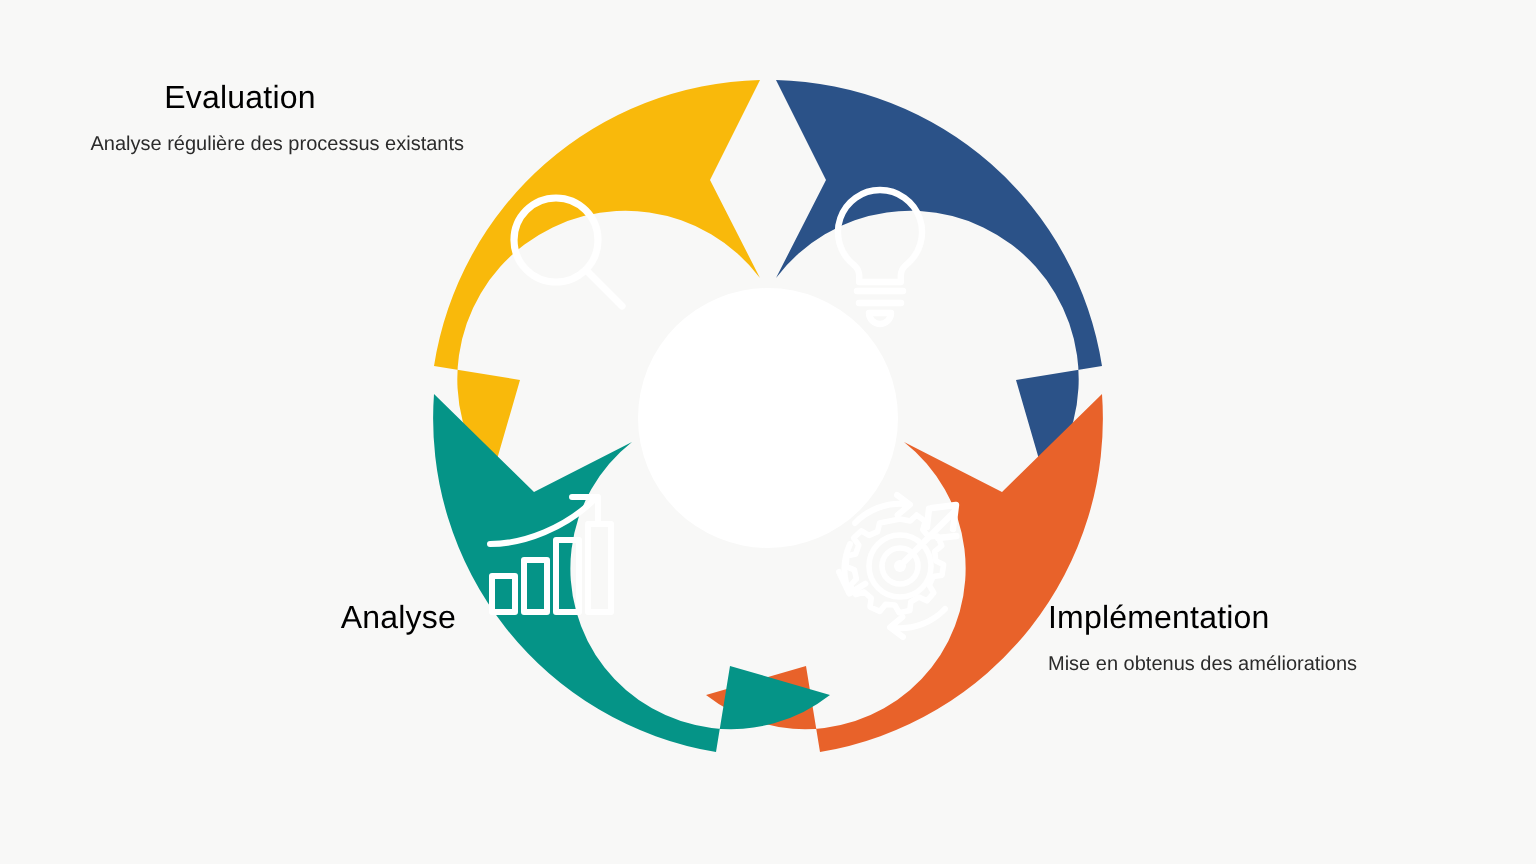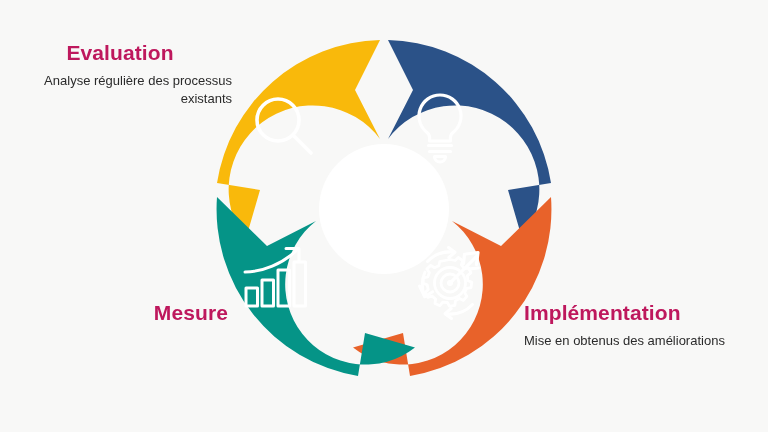--- a/index.html
+++ b/index.html
@@ -25,29 +25,29 @@
     top: 0;
     width: 768px;
     height: 432px;
   }
 
   .label-block {
     position: absolute;
     color: #231f20;
   }
   .label-title {
-    font-size: 21px;
-    font-weight: 700;
-    color: #be185d;
+    font-size: 16px;
+    font-weight: 400;
+    color: #000000;
     line-height: 1.15;
     letter-spacing: 0.1px;
     white-space: nowrap;
   }
   .label-desc {
-    font-size: 13px;
+    font-size: 10px;
     font-weight: 400;
     color: #2b2b2b;
     line-height: 1.35;
     margin-top: 7px;
   }
 
   
   #label-evaluation {
     left: 12px;
     top: 41px;
@@ -353,16 +353,16 @@
 
   <div class="label-block" id="label-innovation">
   </div>
 
   <div class="label-block" id="label-implementation">
     <div class="label-title">Implémentation</div>
     <div class="label-desc">Mise en obtenus des améliorations</div>
   </div>
 
   <div class="label-block" id="label-mesure">
-    <div class="label-title">Mesure</div>
+    <div class="label-title">Analyse</div>
   </div>
 
 </div>
 
 </body></html>

